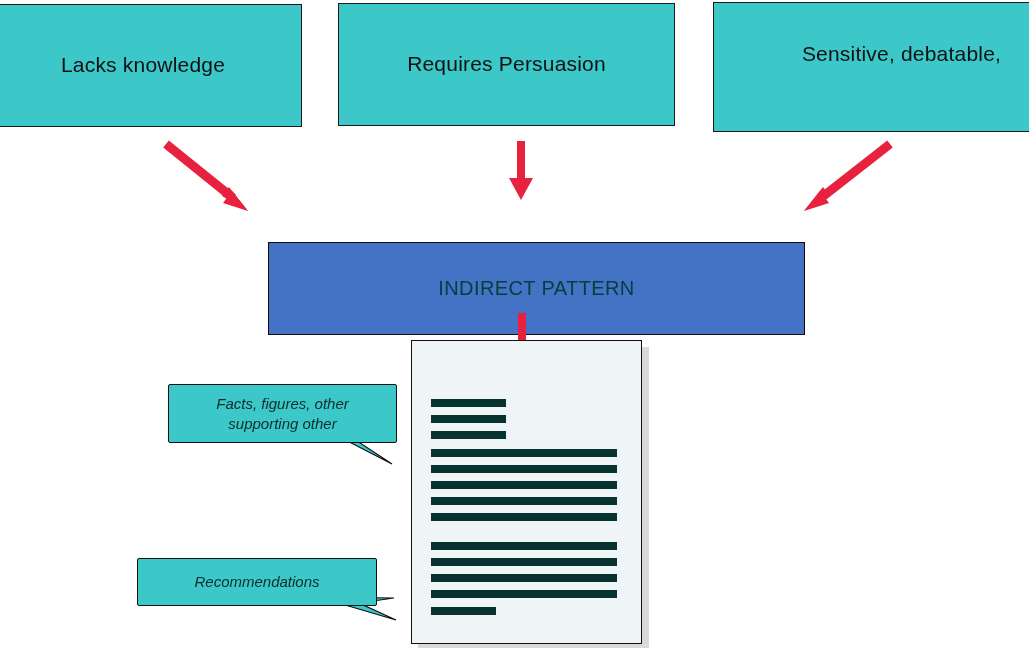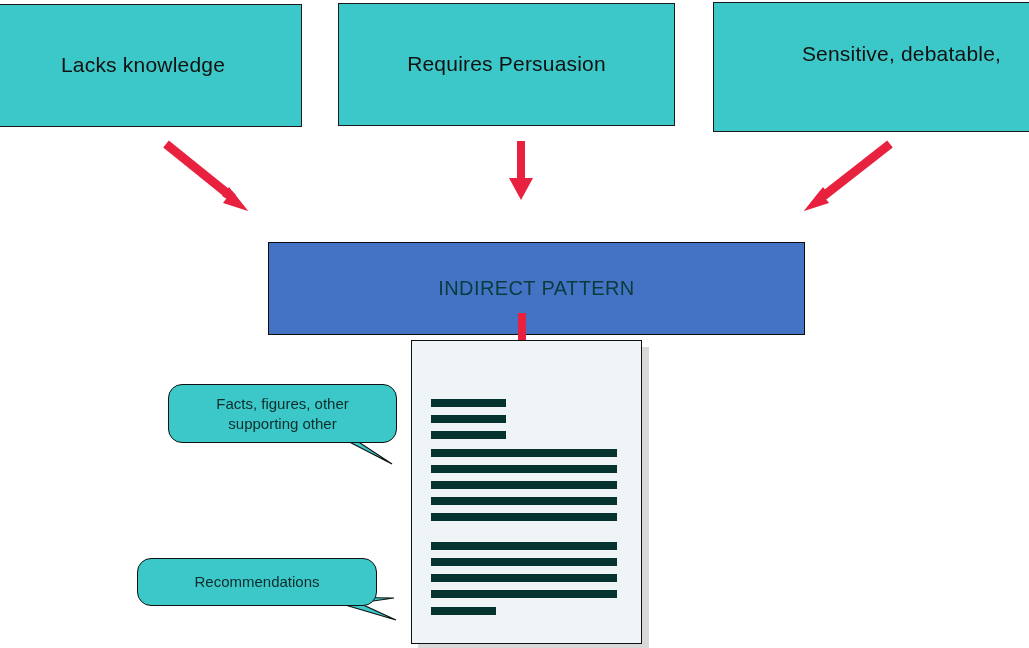--- a/index.html
+++ b/index.html
@@ -100,29 +100,30 @@
   }
 
   
   .callout {
     position: absolute;
   }
   .callout-body {
     position: absolute;
     background: #3CC8C8;
     border: 1.4px solid #111111;
-    border-radius: 14px;
+    border-radius: 2px;
     box-sizing: border-box;
     display: flex;
     align-items: center;
     justify-content: center;
     text-align: center;
     color: #0e2c2c;
     font-size: 15px;
     line-height: 1.3;
+    font-style: italic;
   }
   #callout-facts .callout-body {
     left: 168px;
     top: 384px;
     width: 229px;
     height: 59px;
   }
   #callout-recs .callout-body {
     left: 137px;
     top: 558px;

